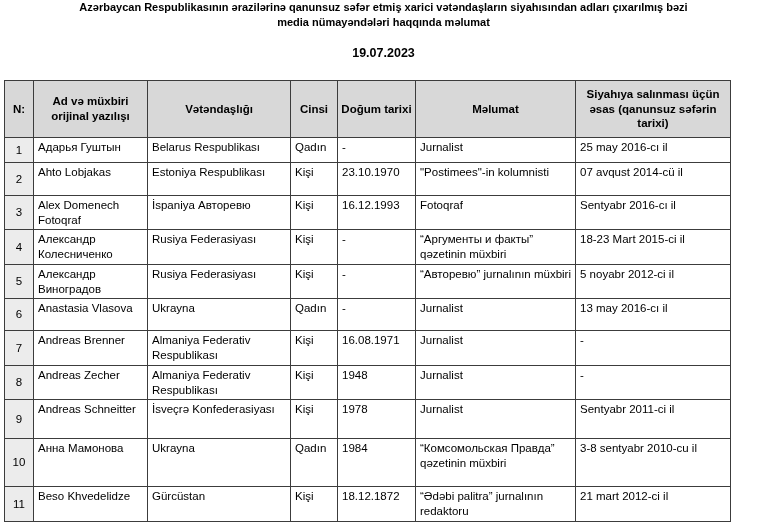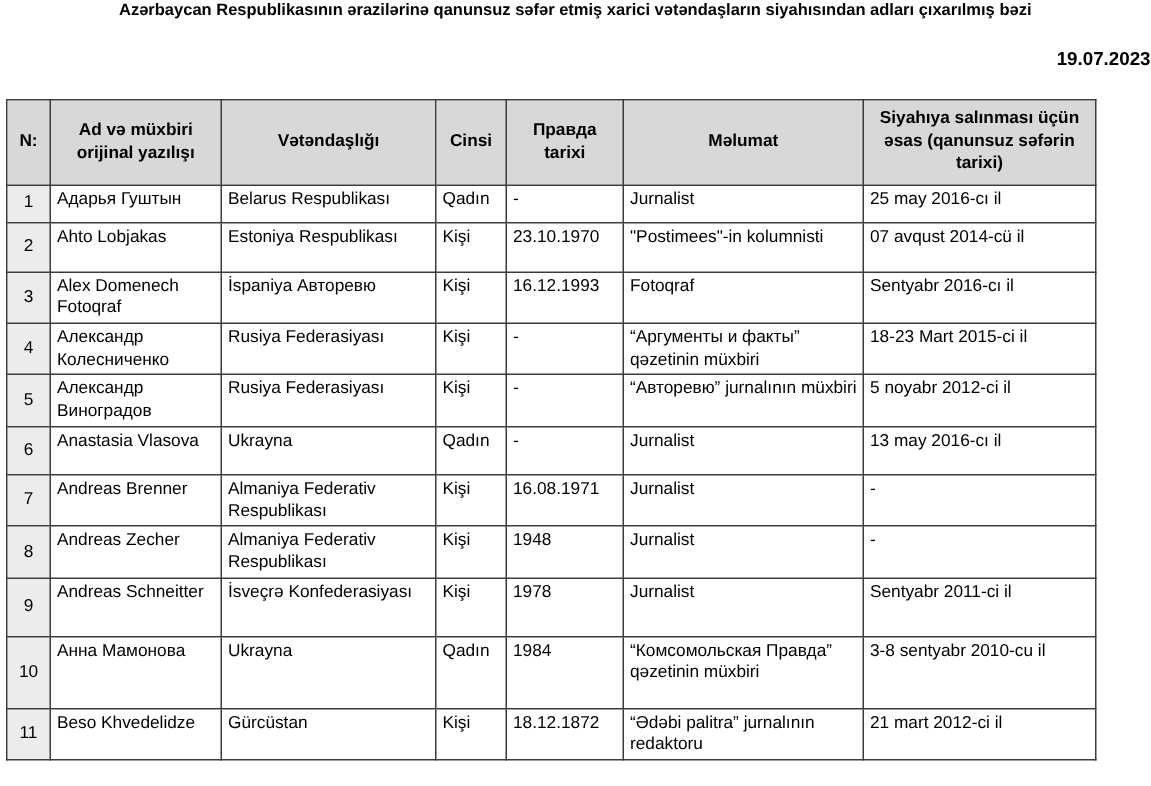--- a/index.html
+++ b/index.html
@@ -8,21 +8,21 @@
     font-family:"Liberation Sans", sans-serif; color:#000;
     -webkit-font-smoothing:antialiased;
   }
   .doc-title {
     padding:0 5px 0 5px;
     text-align:center; font-weight:bold;
     font-size:11px; line-height:1.32;
   }
   .doc-date {
     margin-top:17px;
-    text-align:right; font-weight:bold; font-size:12.5px;
+    text-align:center; font-weight:bold; font-size:12.5px;
   }
   table.main-table {
     border-collapse:collapse; table-layout:fixed;
     width:726px; margin:20px 0 0 4px;
   }
   .main-table th, .main-table td {
     border:1px solid #3c3c3c;
     padding:2px 4px;
     font-size:11.5px; line-height:1.28;
     vertical-align:top; text-align:left;
@@ -44,41 +44,42 @@
   col.c3 { width:47px; }
   col.c4 { width:78px; }
   col.c5 { width:160px; }
   col.c6 { width:155px; }
 </style>
 </head>
 <body>
 
 <div class="doc-title">
   <div>Azərbaycan Respublikasının ərazilərinə qanunsuz səfər etmiş xarici vətəndaşların siyahısından adları çıxarılmış bəzi</div>
+  <div>media nümayəndələri haqqında məlumat</div>
 </div>
 
 <div class="doc-date">19.07.2023</div>
 
 <table class="main-table">
   <colgroup>
     <col class="c0">
       <col class="c1">
       <col class="c2">
       <col class="c3">
       <col class="c4">
       <col class="c5">
       <col class="c6">
   </colgroup>
   <thead>
     <tr style="height:57px;">
       <th>N:</th>
       <th>Ad və müxbiri orijinal yazılışı</th>
       <th>Vətəndaşlığı</th>
       <th>Cinsi</th>
-      <th>Правда tarixi</th>
+      <th>Doğum tarixi</th>
       <th>Məlumat</th>
       <th>Siyahıya salınması üçün əsas (qanunsuz səfərin tarixi)</th>
     </tr>
   </thead>
   <tbody>
     <tr style="height:25px;">
       <td class="col-n">1</td>
       <td>Адарья Гуштын</td>
       <td>Belarus Respublikası</td>
       <td>Qadın</td>

